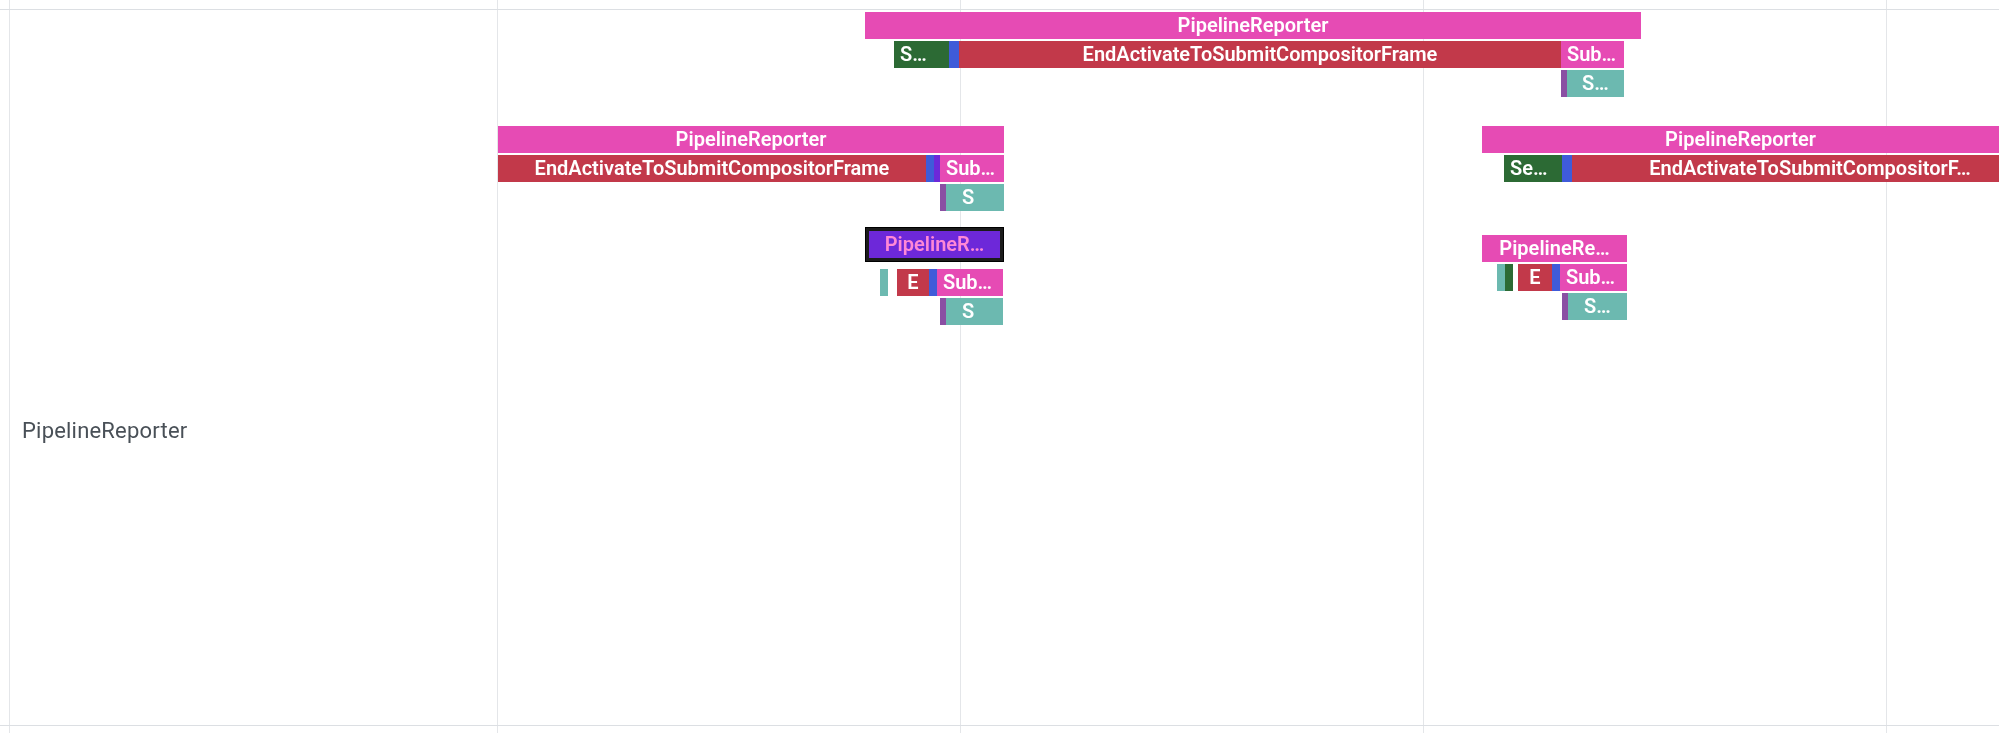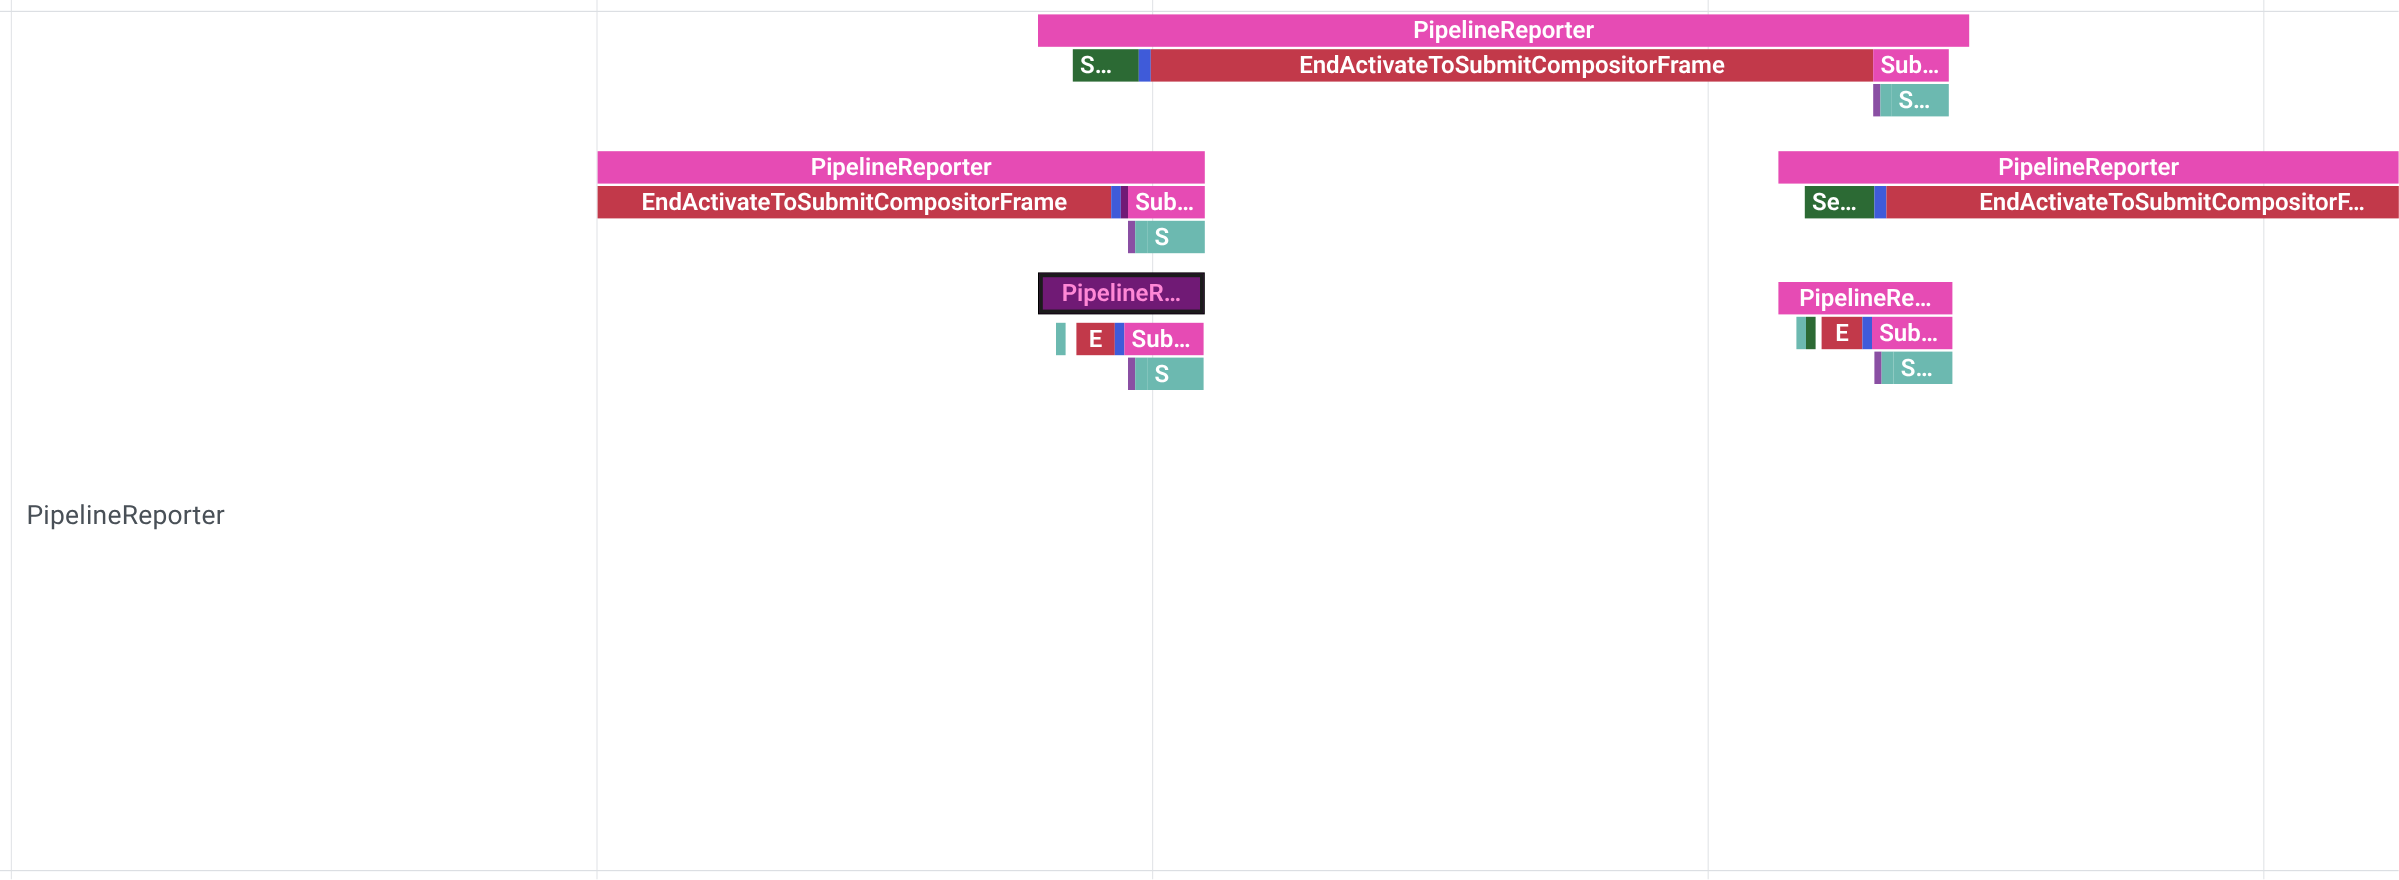--- a/index.html
+++ b/index.html
@@ -27,21 +27,21 @@
     padding:0 6px;
     box-sizing:border-box;
   }
   .pink   {background:#e64bb4;}
   .pinkTxt{color:#fff;text-align:center;}
   .red    {background:#c2394a;color:#fff;text-align:center;}
   .teal   {background:#6cb9b0;}
   .dgreen {background:#2c6a34;}
   .blue   {background:#3f5bd9;}
   .purple {background:#8a4fa3;}
-  .plum   {background:#701a75;}
+  .plum   {background:#6d28d9;}
 
   
   .selected{
     border:3px solid #1b1b1b;
     box-shadow:0 0 0 1px #000;
     box-sizing:border-box;
   }
 
   
   .stripe{position:absolute;height:27px;}

